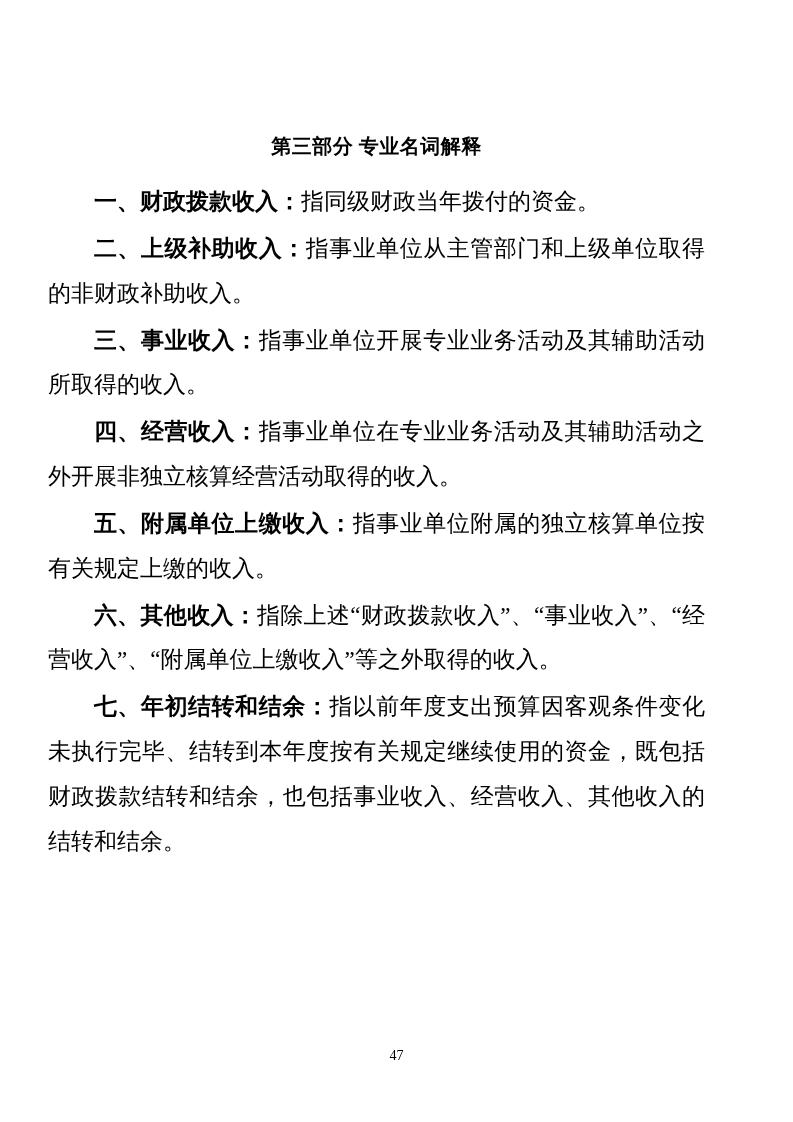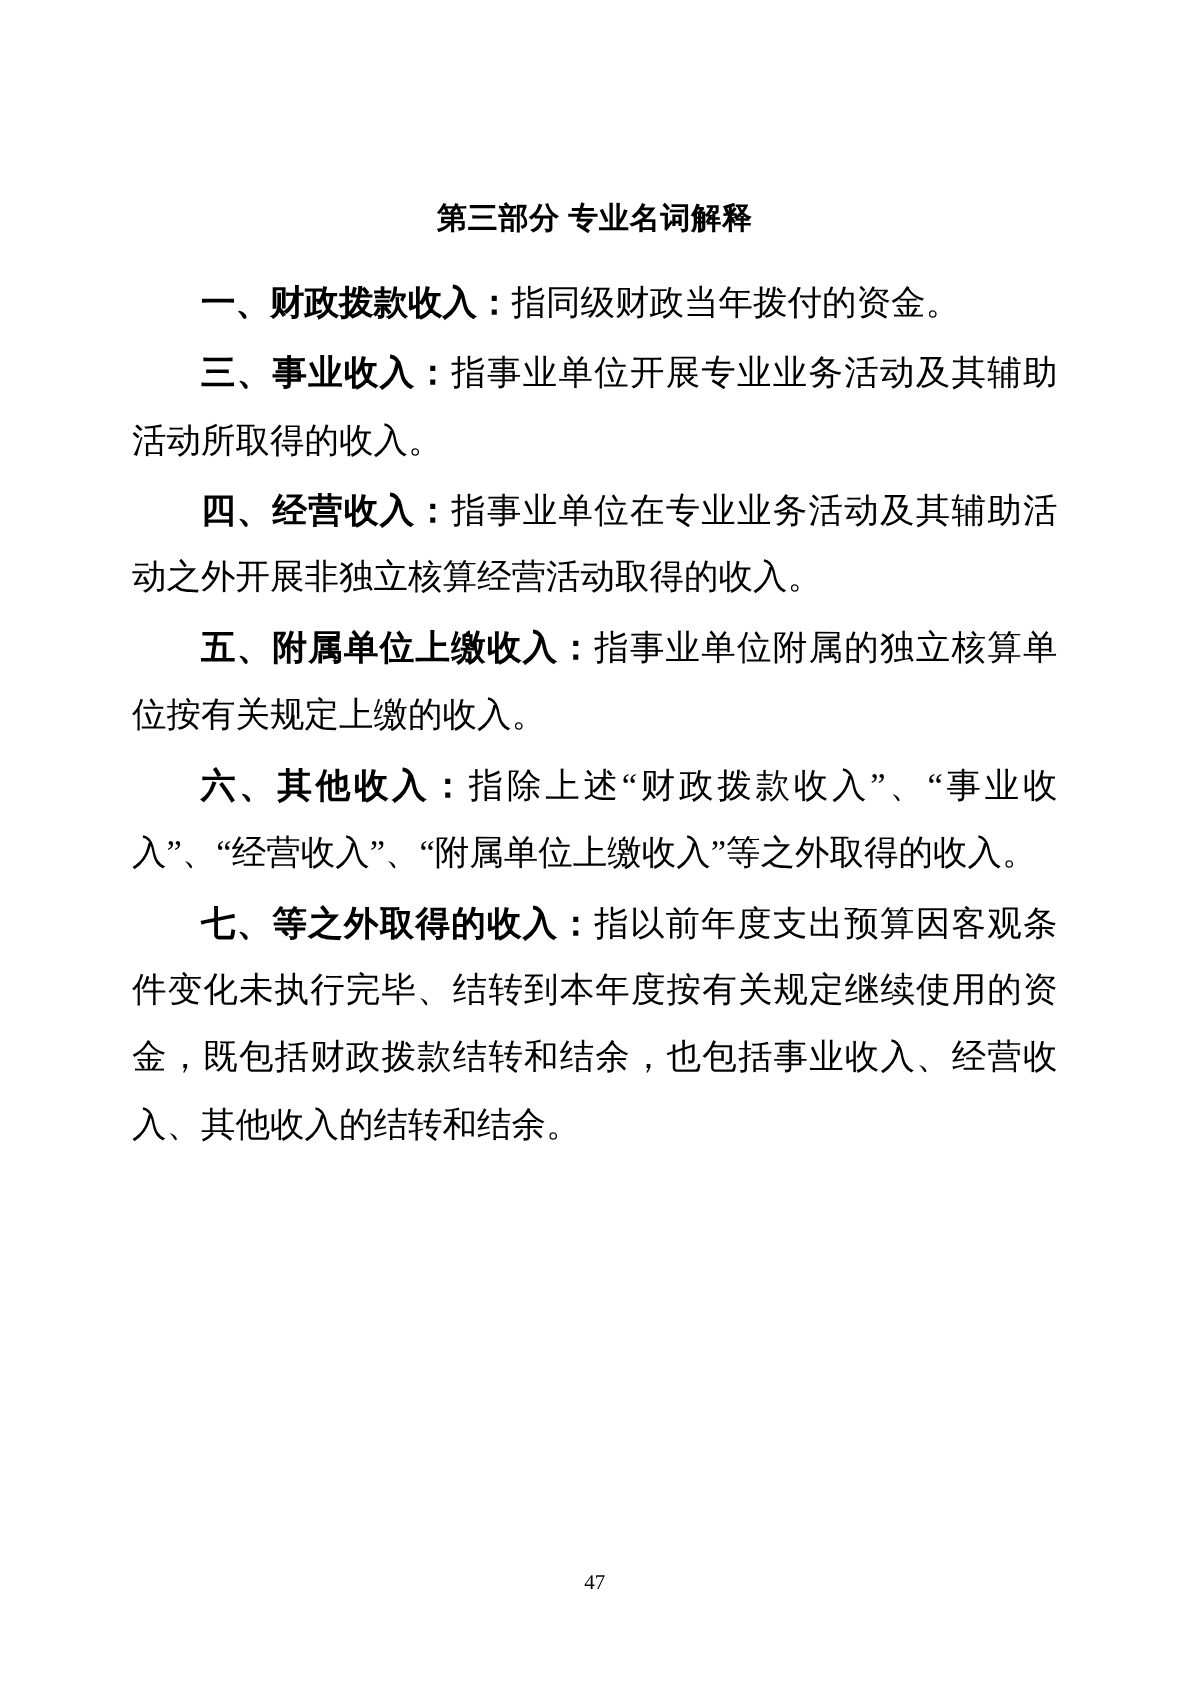--- a/index.html
+++ b/index.html
@@ -14,21 +14,21 @@
     color: #000000;
     position: relative;
     overflow: hidden;
   }
   .page {
     position: absolute;
     left: 0; top: 0;
     width: 793px;
     height: 1122px;
     box-sizing: border-box;
-    padding: 130px 88px 0 88px;
+    padding: 130px 88px 0 48px;
   }
   .doc-title {
     text-align: center;
     font-size: 20px;
     font-weight: bold;
     letter-spacing: 0.5px;
     margin: 0 0 18px 0;
     line-height: 1.6;
   }
   .para {
@@ -55,29 +55,30 @@
 </style>
 </head>
 <body>
 
 <div class="page">
 
   <h1 class="doc-title">第三部分 专业名词解释</h1>
 
   <p class="para"><b>一、财政拨款收入：</b><span>指同级财政当年拨付的资金。</span></p>
 
+  <p class="para"><b>二、上级补助收入：</b><span>指事业单位从主管部门和上级单位取得的非财政补助收入。</span></p>
 
   <p class="para"><b>三、事业收入：</b><span>指事业单位开展专业业务活动及其辅助活动所取得的收入。</span></p>
 
   <p class="para"><b>四、经营收入：</b><span>指事业单位在专业业务活动及其辅助活动之外开展非独立核算经营活动取得的收入。</span></p>
 
   <p class="para"><b>五、附属单位上缴收入：</b><span>指事业单位附属的独立核算单位按有关规定上缴的收入。</span></p>
 
   <p class="para"><b>六、其他收入：</b><span>指除上述“财政拨款收入”、“事业收入”、“经营收入”、“附属单位上缴收入”等之外取得的收入。</span></p>
 
-  <p class="para"><b>七、等之外取得的收入：</b><span>指以前年度支出预算因客观条件变化未执行完毕、结转到本年度按有关规定继续使用的资金，既包括财政拨款结转和结余，也包括事业收入、经营收入、其他收入的结转和结余。</span></p>
+  <p class="para"><b>七、年初结转和结余：</b><span>指以前年度支出预算因客观条件变化未执行完毕、结转到本年度按有关规定继续使用的资金，既包括财政拨款结转和结余，也包括事业收入、经营收入、其他收入的结转和结余。</span></p>
 
 
 </div>
 
 <div class="footer">
   <span>47</span>
 </div>
 
 </body></html>

